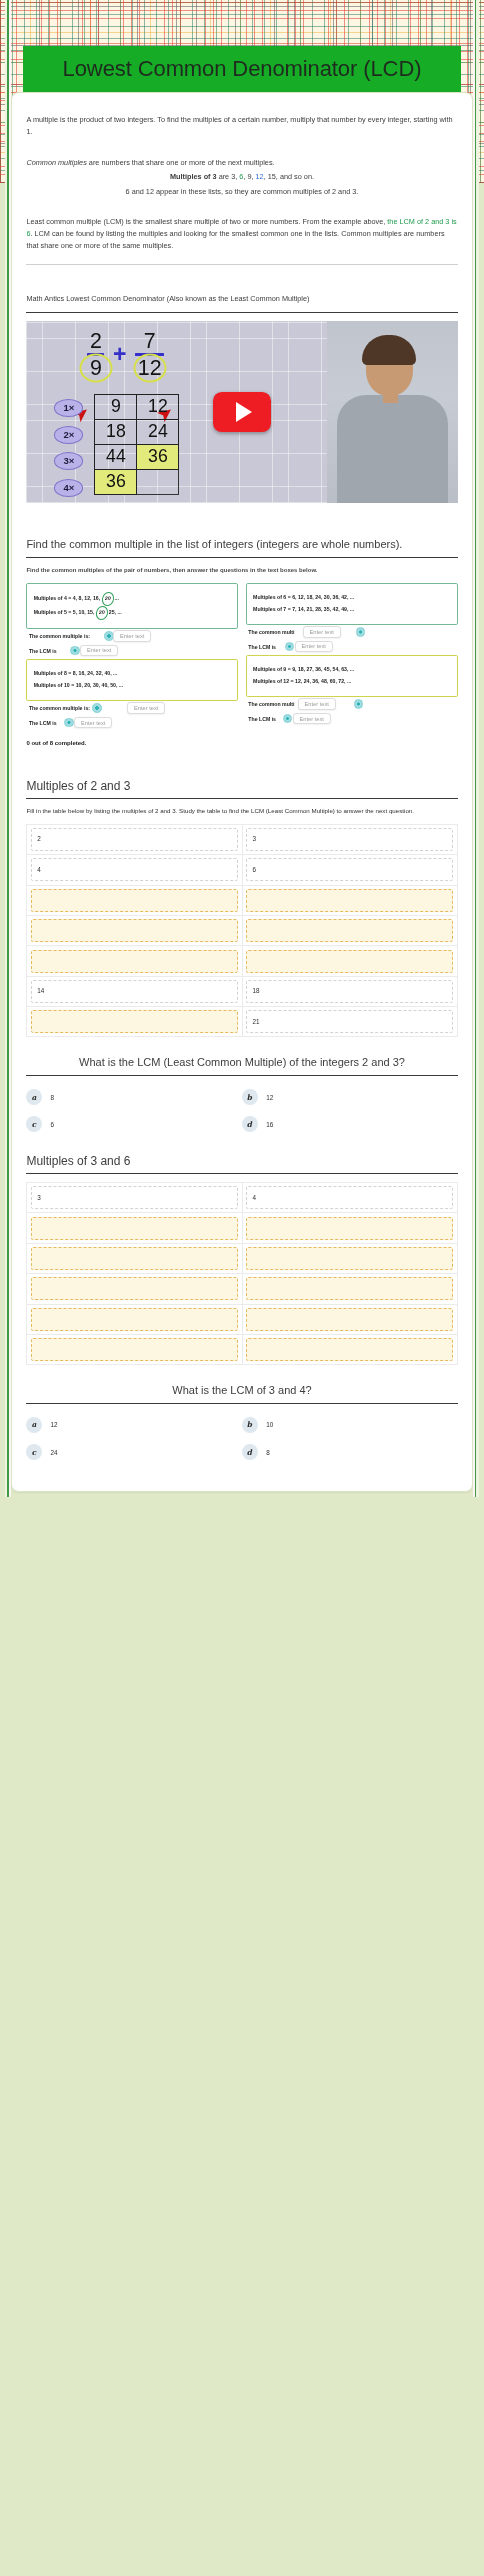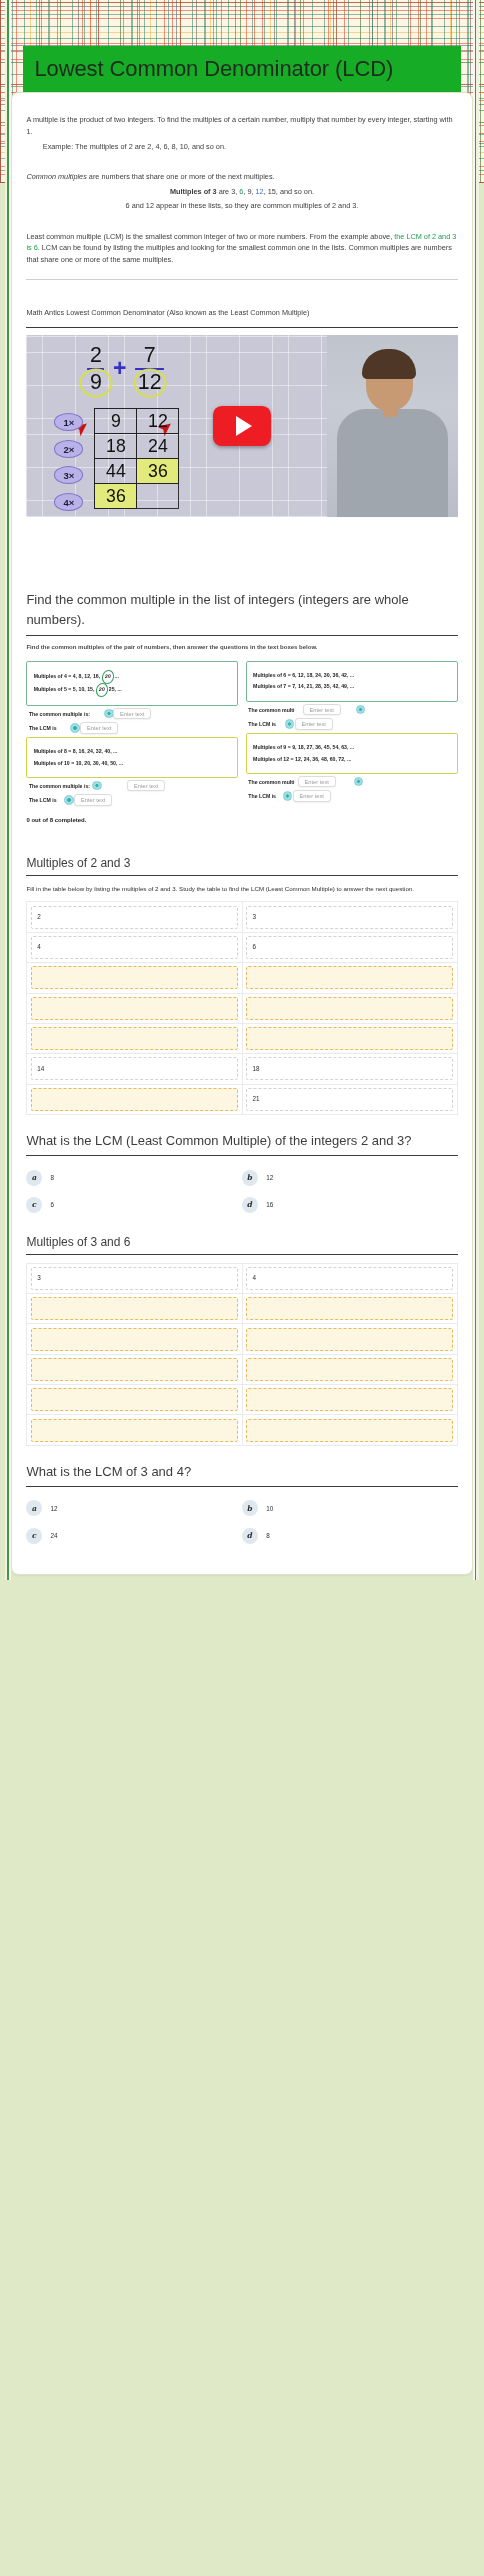--- a/index.html
+++ b/index.html
@@ -32,21 +32,21 @@
 
   .page { position: relative; z-index: 2; padding-bottom: 5px; }
 
   
   .title-banner {
     position: relative;
     z-index: 3;
     margin: 46px 23px 0 23px;
     background: #16ac26;
     padding: 10px 11.4px 12.6px 11.4px;
-    text-align: left;
+    text-align: center;
   }
   .title-banner .t {
     font-size: 22px;
     line-height: 1.18;
     color: #1f2b1f;
     font-weight: 400;
     letter-spacing: -0.1px;
   }
 
   
@@ -145,21 +145,21 @@
   }
   .play-btn::after {
     content: ""; width: 0; height: 0;
     border-left: 16.4px solid #fff;
     border-top: 10px solid transparent;
     border-bottom: 10px solid transparent;
     margin-left: 3.8px;
   }
 
   
-  .q-label { font-size: 13px; line-height: 1.55; color: #3d3d3d; margin-top: 40px; }
+  .q-label { font-size: 11px; line-height: 1.55; color: #3d3d3d; }
   .sub-instr { font-size: 6px; color: #4a4a4a; line-height: 1.6; margin: 6.3px 0 7.6px 0; font-weight: 600; }
 
   .ex-grid { display: flex; gap: 7.6px; }
   .ex-col { flex: 1; }
 
   .ex-card {
     border: 0.6px solid #74b993;
     border-radius: 1.9px;
     padding: 8.2px 6.3px;
     margin-bottom: 1.3px;
@@ -206,21 +206,21 @@
     border-radius: 2.5px;
     min-height: 23px;
     padding: 6.3px 5.7px;
     font-size: 6.3px;
     color: #2b2b2b;
     background: #fff;
   }
   .cellbox.empty { background: #fdf6e0; border-color: #e6b95c; min-height: 23px; }
 
   
-  .mc-q { font-size: 13px; color: #3d3d3d; line-height: 1.5; }
+  .mc-q { font-size: 11px; color: #3d3d3d; line-height: 1.5; text-align: center; }
   .mc-grid { display: flex; flex-wrap: wrap; margin-top: 2.5px; }
   .mc-item { width: 50%; display: flex; align-items: center; padding: 5.7px 0; }
   .mc-key {
     width: 16px; height: 16px; border-radius: 50%;
     background: #dee8ee; color: #2a2a2a;
     font-family: "DejaVu Serif", serif;
     font-style: italic; font-size: 7.6px; font-weight: 700;
     display: flex; align-items: center; justify-content: center;
     flex: 0 0 auto;
   }
@@ -237,32 +237,31 @@
 
   <div class="title-banner">
     <div class="t">Lowest Common Denominator (LCD)</div>
   </div>
 
   <div class="card">
 
 
     <div class="lede">
       <p>A multiple is the product of two integers. To find the multiples of a certain number, multiply that number by every integer, starting with 1.</p>
-      <p class="indent">Example: The multiples of 2 are 2, 4, 6, 8, 10, and so on.</p>
       <div class="gap-lg"></div>
       <p>
         <span class="italic">Common multiples</span><span> are numbers that share one or more of the next multiples.</span>
       </p>
       <p class="center">
         <span class="bold">Multiples of 3</span><span> are 3, </span><span class="grn">6</span><span>, 9, </span><span class="blue">12</span><span>, 15, and so on.</span>
       </p>
       <p class="center">6 and 12 appear in these lists, so they are common multiples of 2 and 3.</p>
       <div class="gap-lg"></div>
       <p>
-        <span>Least common multiple (LCM) is the smallest common integer of two or more numbers. From the example above, </span><span class="grn">the LCM of 2 and 3 is 6</span><span>. LCM can be found by listing the multiples and looking for the smallest common one in the lists. Common multiples are numbers that share one or more of the same multiples.</span>
+        <span>Least common multiple (LCM) is the smallest share multiple of two or more numbers. From the example above, </span><span class="grn">the LCM of 2 and 3 is 6</span><span>. LCM can be found by listing the multiples and looking for the smallest common one in the lists. Common multiples are numbers that share one or more of the same multiples.</span>
       </p>
     </div>
 
     <hr class="sep">
     <div class="gap-lg"></div>
 
     <div class="video-title">Math Antics Lowest Common Denominator (Also known as the Least Common Multiple)</div>
     <hr class="rule">
 
     <div class="video-shell">

